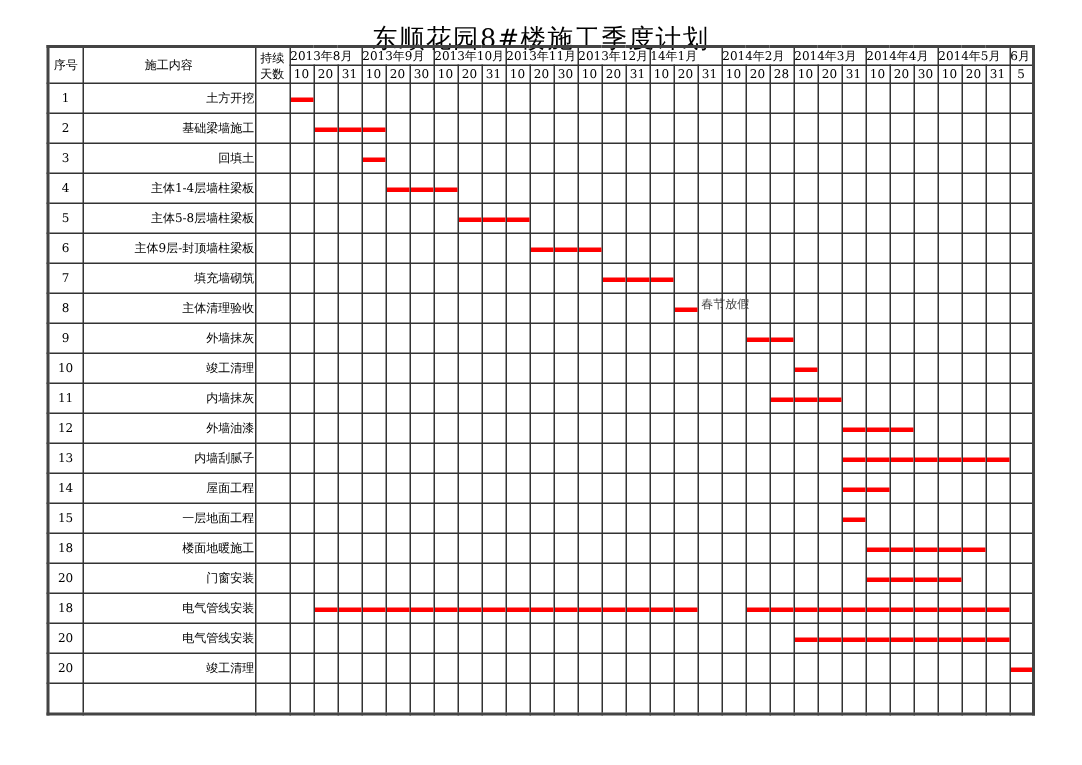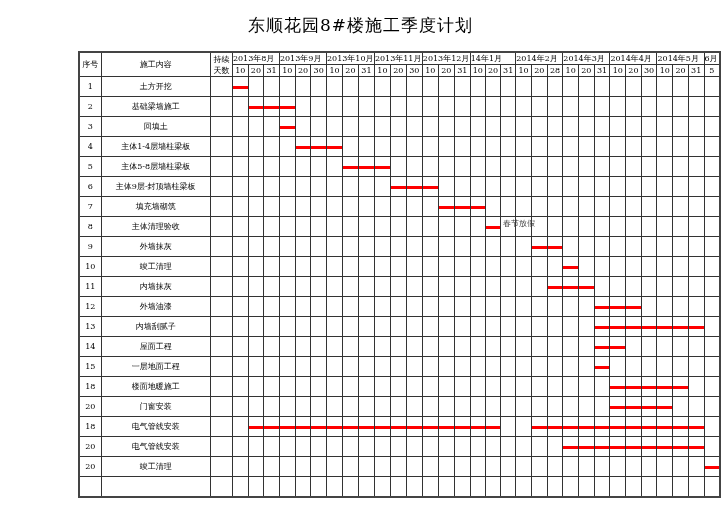--- a/index.html
+++ b/index.html
@@ -1,30 +1,30 @@
 <!DOCTYPE html>
 <html><head>
 <meta charset="utf-8">
 <style>
   html, body { margin: 0; padding: 0; background: #ffffff; }
   body { width: 721px; height: 510px; position: relative; overflow: hidden;
          font-family: "DejaVu Serif", "Liberation Serif", serif; color: #000; }
   .title { position: absolute; left: 0; width: 721px; top: 14px; text-align: center;
            font-size: 17px; text-decoration: underline; letter-spacing: 1px; }
   .title span { display: inline-block; }
-  table.gantt { position: absolute; left: 31px; top: 51px; border-collapse: collapse;
-                table-layout: fixed; margin-left: 47px; }
+  table.gantt { position: absolute; left: 31px; top: 30px; border-collapse: collapse;
+                table-layout: fixed; }
   table.gantt td, table.gantt th { border: 1px solid #333; padding: 0; overflow: visible;
                                    font-weight: normal; white-space: nowrap; position: relative; }
   table.gantt { border: 2px solid #444; }
   th.hdr { font-family: "DejaVu Sans", "Liberation Sans", sans-serif; font-size: 8px; font-weight: bold; }
   th.month { font-size: 8px; height: 11px; line-height: 11px; text-align: left; }
   th.day { font-size: 8px; height: 11px; line-height: 11px; text-align: center; }
   td.seq { font-size: 8px; text-align: center; height: 19px; }
-  td.name { font-size: 8px; padding-left: 3px; text-align: center; }
+  td.name { font-size: 8px; padding-left: 3px; text-align: right; }
   td.days { }
   td.cell { height: 19px; }
   .bar { position: absolute; top: 9px; height: 3px; background: #ff0000; left: 0; right: 0; z-index: 2; }
   .note { position: absolute; left: 2px; top: 1px; font-size: 8px; color: #444; z-index: 3; white-space: nowrap; }
   col.c-seq { width: 23px; }
   col.c-name { width: 115px; }
   col.c-days { width: 23px; }
   col.c-t { width: 16px; }
 </style>
 </head>

